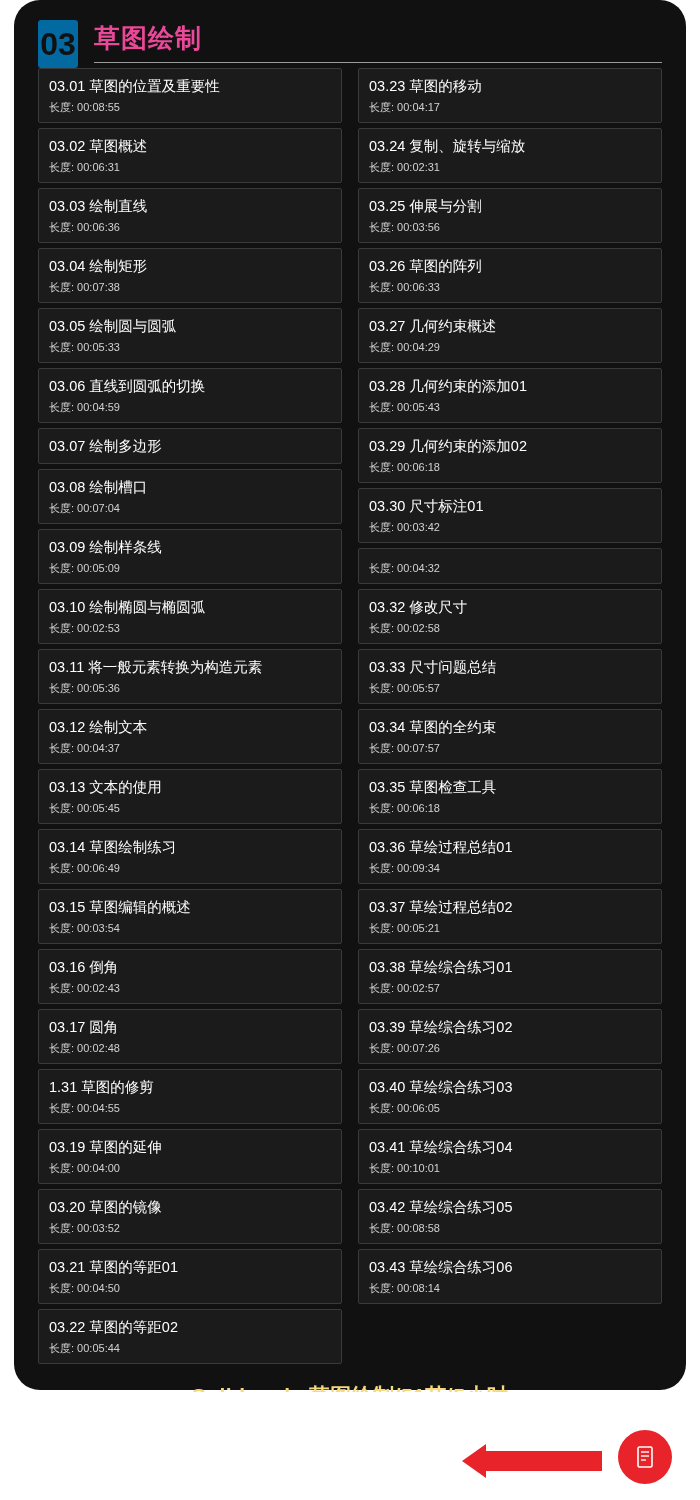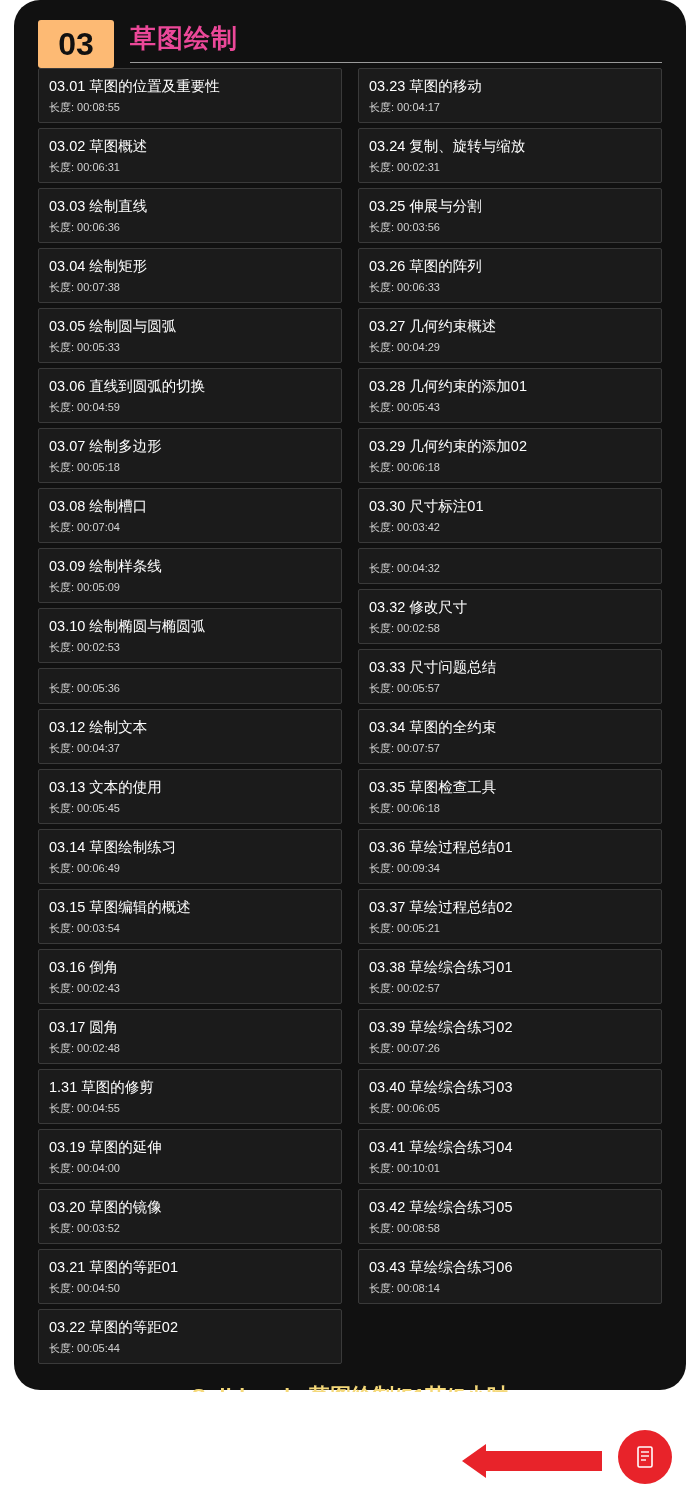--- a/index.html
+++ b/index.html
@@ -25,23 +25,23 @@
     background: #111111;
     border-radius: 26px;
     padding: 16px 18px 10px 18px;
   }
   .header {
     display: flex;
     align-items: flex-start;
     padding: 4px 6px 0 6px;
   }
   .chapter-badge {
-    width: 76px;
+    width: 40px;
     height: 48px;
-    background: #fdba74;
+    background: #0369a1;
     color: #111111;
     font-size: 32px;
     font-weight: bold;
     display: flex;
     align-items: center;
     justify-content: center;
     border-radius: 3px;
     letter-spacing: 0px;
     flex: 0 0 auto;
   }
@@ -185,35 +185,35 @@
           <div class="lesson">
             <div class="lesson-title">03.05 绘制圆与圆弧</div>
             <div class="lesson-dur">长度: 00:05:33</div>
           </div>
           <div class="lesson">
             <div class="lesson-title">03.06 直线到圆弧的切换</div>
             <div class="lesson-dur">长度: 00:04:59</div>
           </div>
           <div class="lesson">
             <div class="lesson-title">03.07 绘制多边形</div>
-            <div class="lesson-dur">长度: 00:05:18</div>
           </div>
           <div class="lesson">
             <div class="lesson-title">03.08 绘制槽口</div>
             <div class="lesson-dur">长度: 00:07:04</div>
           </div>
           <div class="lesson">
             <div class="lesson-title">03.09 绘制样条线</div>
             <div class="lesson-dur">长度: 00:05:09</div>
           </div>
           <div class="lesson">
             <div class="lesson-title">03.10 绘制椭圆与椭圆弧</div>
             <div class="lesson-dur">长度: 00:02:53</div>
           </div>
           <div class="lesson">
+            <div class="lesson-title">03.11 将一般元素转换为构造元素</div>
             <div class="lesson-dur">长度: 00:05:36</div>
           </div>
           <div class="lesson">
             <div class="lesson-title">03.12 绘制文本</div>
             <div class="lesson-dur">长度: 00:04:37</div>
           </div>
           <div class="lesson">
             <div class="lesson-title">03.13 文本的使用</div>
             <div class="lesson-dur">长度: 00:05:45</div>
           </div>

